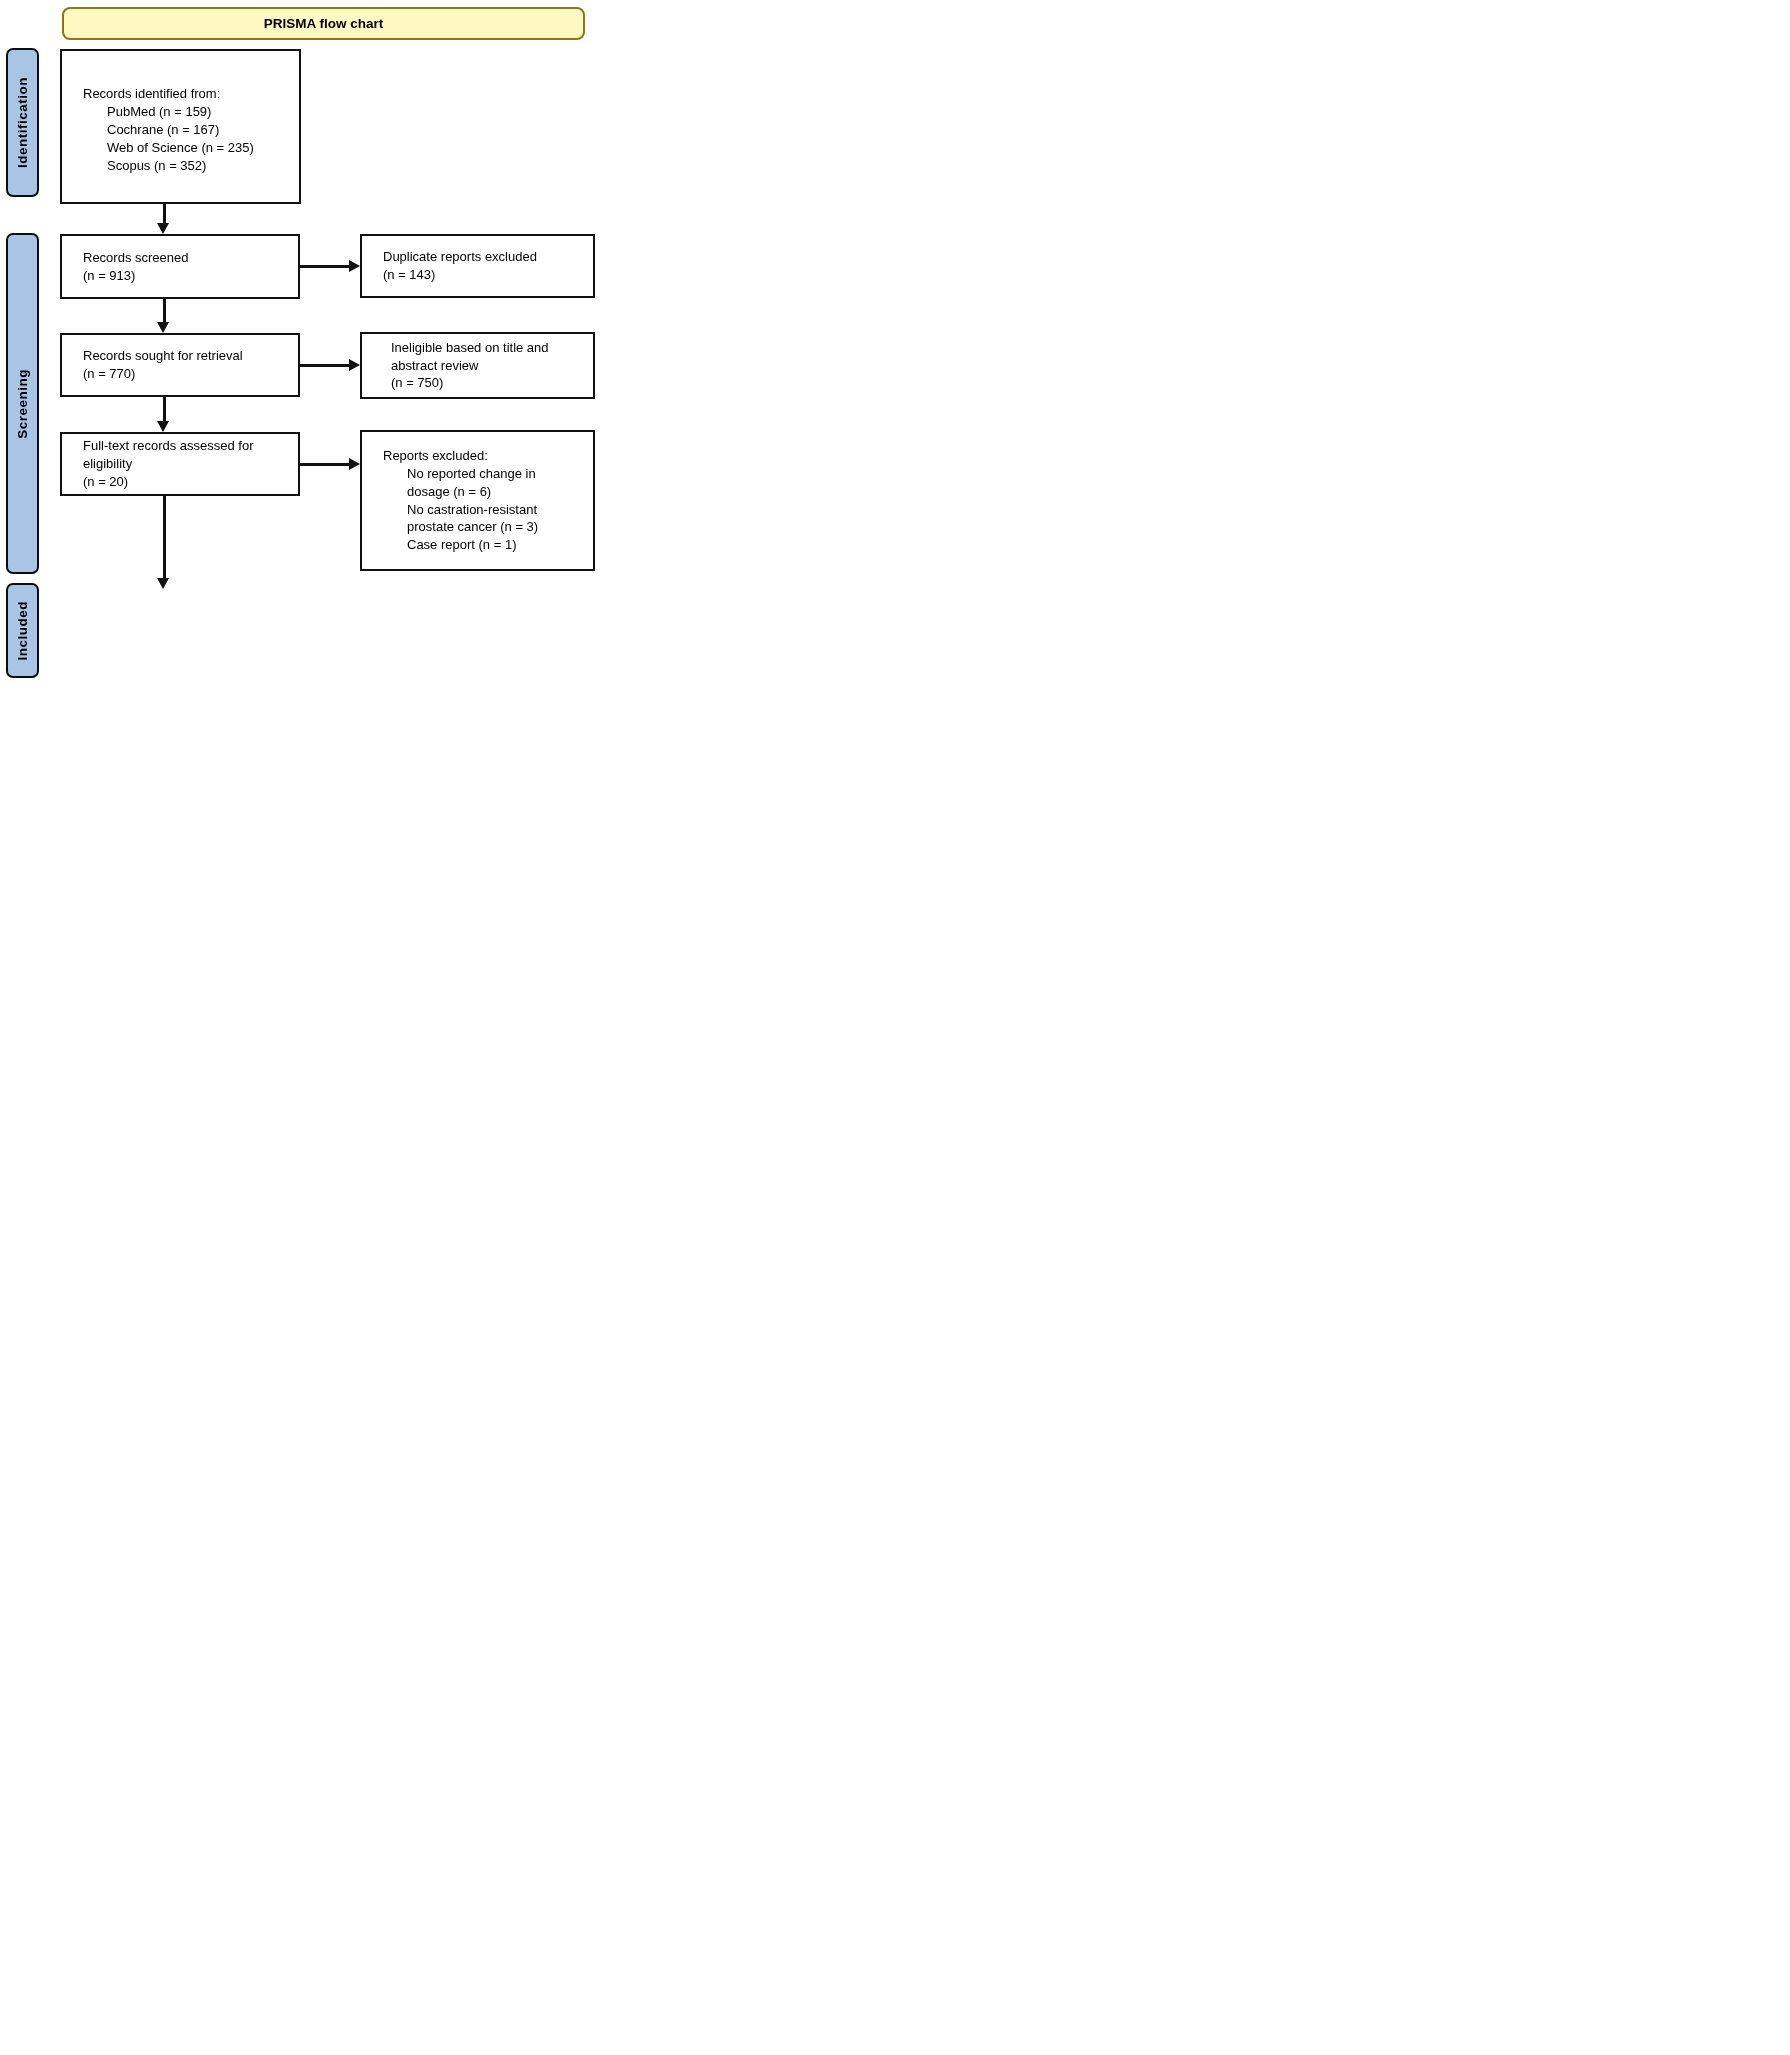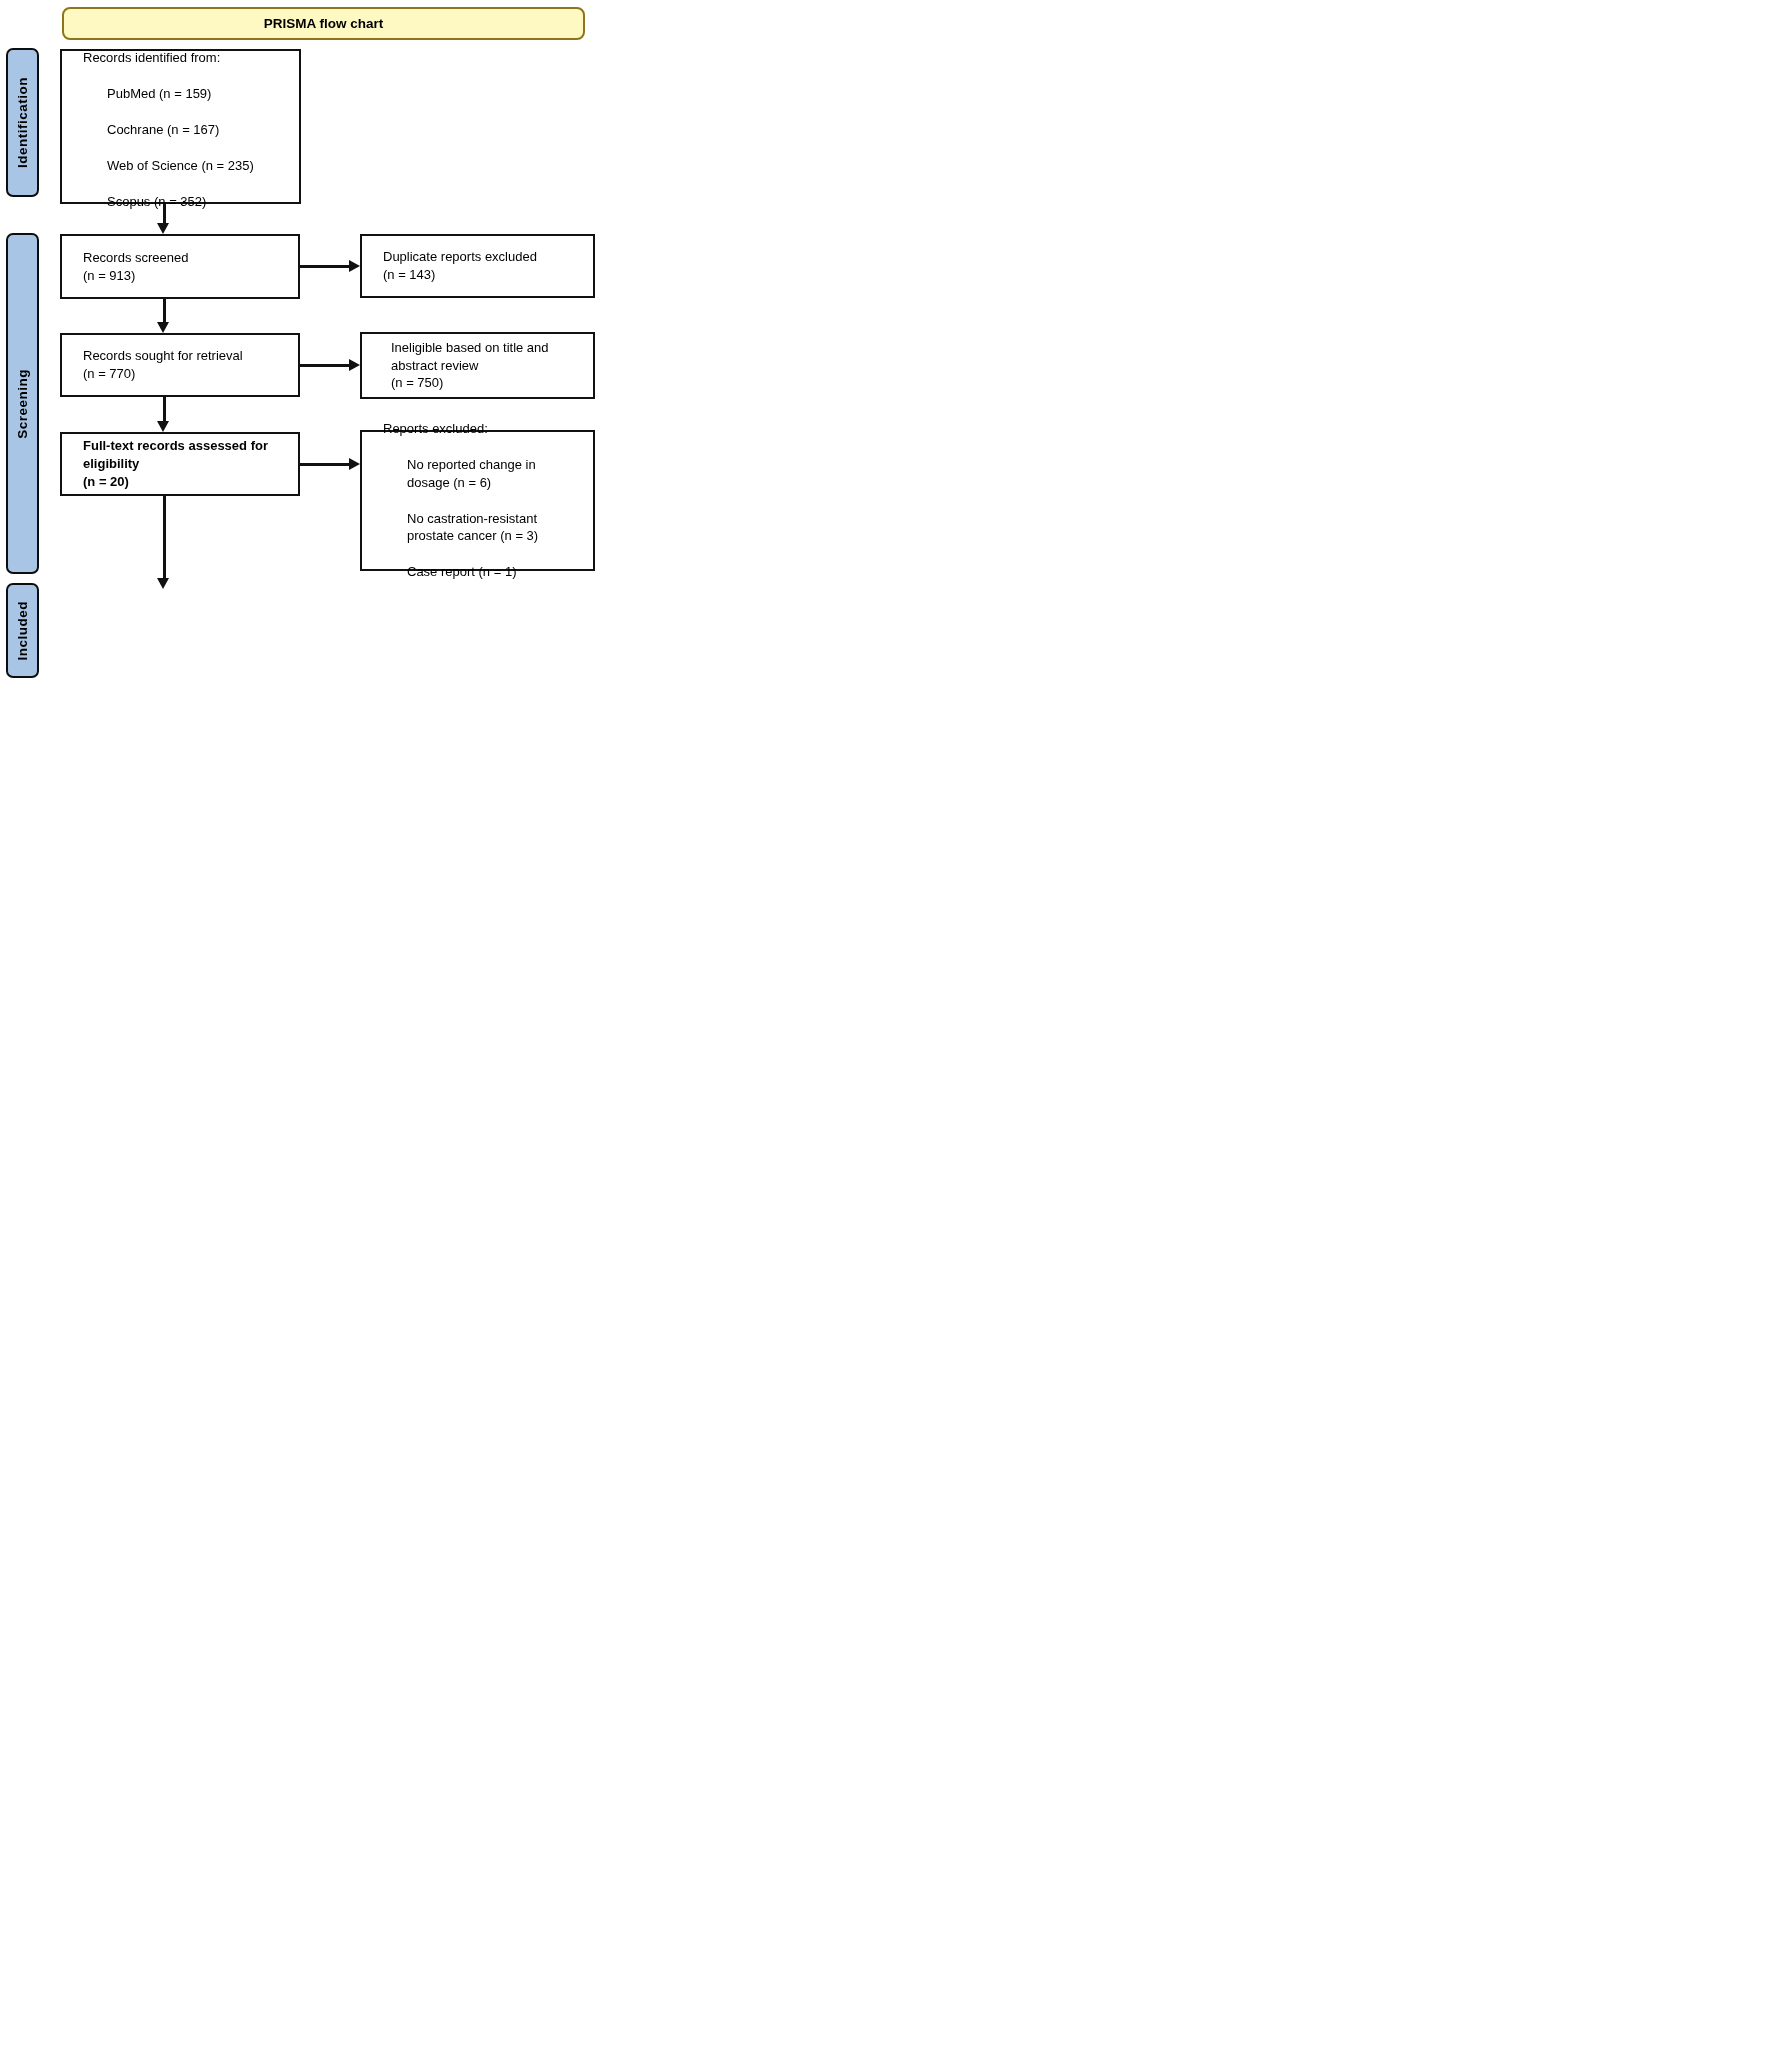--- a/index.html
+++ b/index.html
@@ -32,21 +32,21 @@
     white-space:nowrap;
   }
   
   .fbox{
     position:absolute;background:#ffffff;border:2px solid #111111;
     box-sizing:border-box;
     display:flex;flex-direction:column;justify-content:center;
     font-size:13px;line-height:1.38;
   }
   .fbox .content{padding-left:21px;padding-right:15px;}
-  .fbox .indent{padding-left:24px;margin-top:18px;}
+  .fbox .indent{padding-left:24px;}
   
   .arrow-part{position:absolute;}
   .shaft-v{width:2.5px;background:#111;}
   .shaft-h{height:2.5px;background:#111;}
   .head-down{
     width:0;height:0;
     border-left:6.5px solid transparent;border-right:6.5px solid transparent;
     border-top:11px solid #111;
   }
   .head-right{
@@ -105,21 +105,21 @@
     </div>
   </div>
 
   <div class="fbox" style="left:360px;top:332px;width:235px;height:67px;padding-left:8px;">
     <div class="content">
       <div>Ineligible based on title and abstract review</div>
       <div>(n = 750)</div>
     </div>
   </div>
 
-  <div class="fbox" style="left:60px;top:432px;width:240px;height:64px;font-weight:bold;">
+  <div class="fbox" style="left:60px;top:432px;width:240px;height:64px;">
     <div class="content">
       <div>Full-text records assessed for eligibility</div>
       <div>(n = 20)</div>
     </div>
   </div>
 
   <div class="fbox" style="left:360px;top:430px;width:235px;height:141px;">
     <div class="content" style="padding-right:18px;">
       <div>Reports excluded:</div>
       <div class="indent">No reported change in dosage (n = 6)</div>

